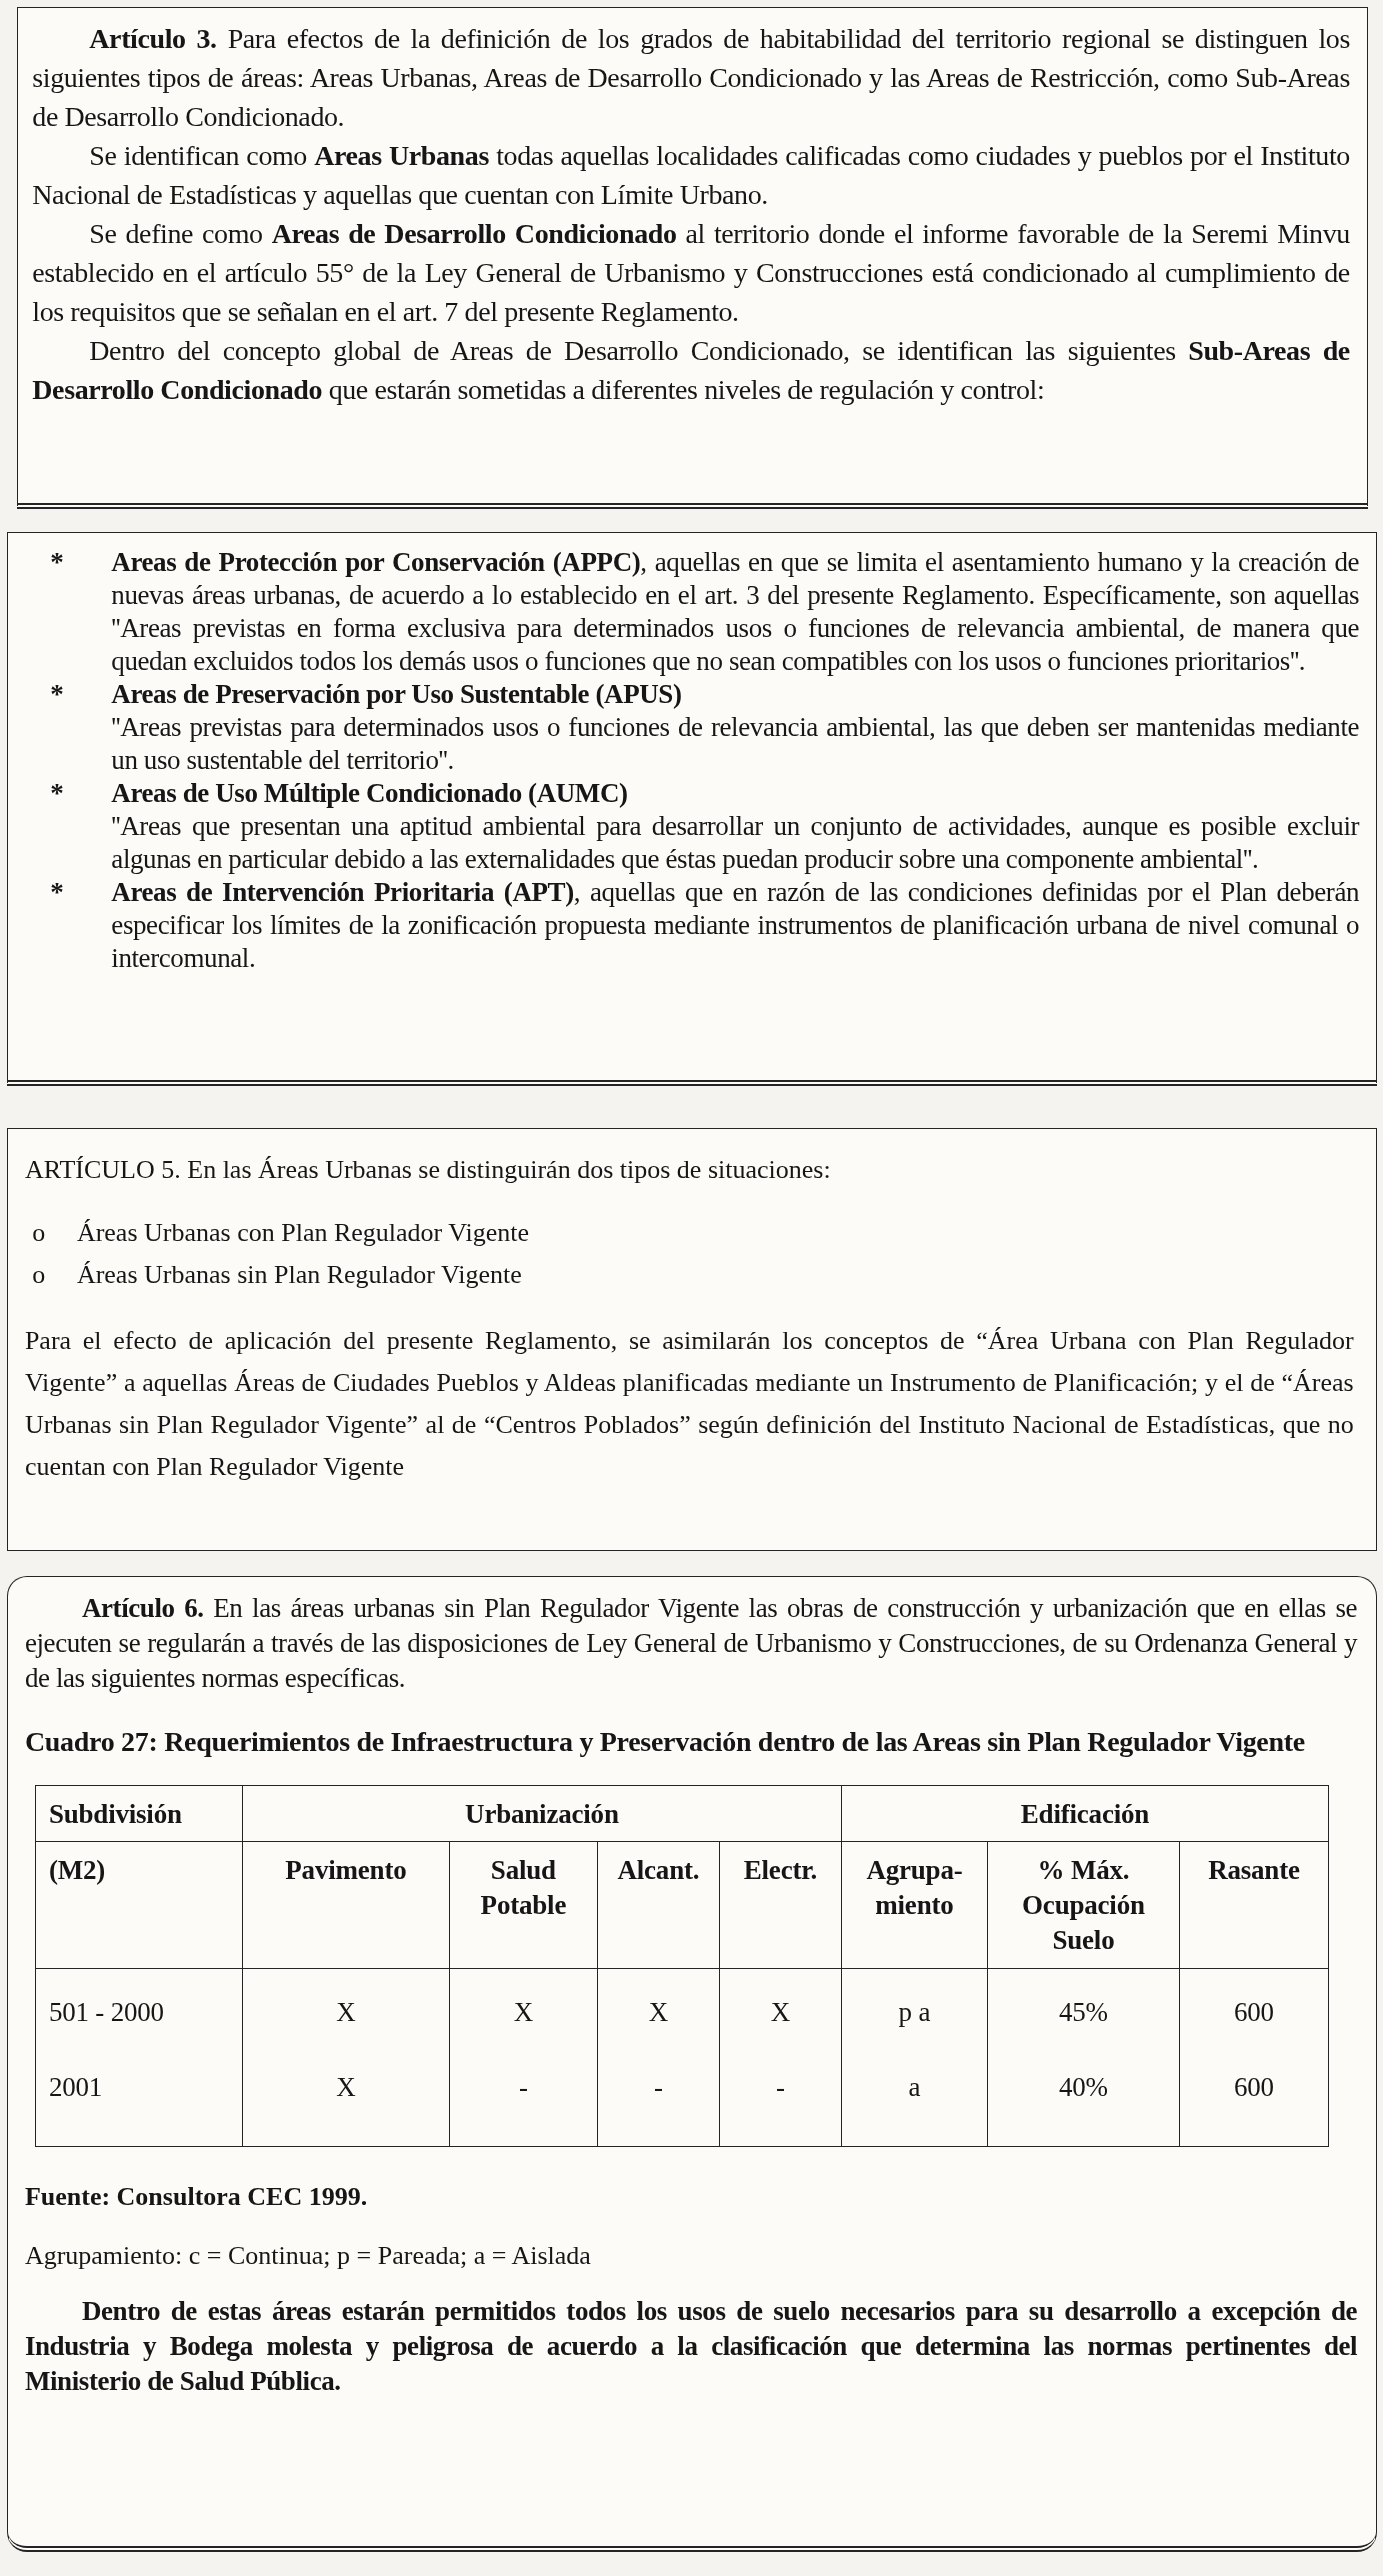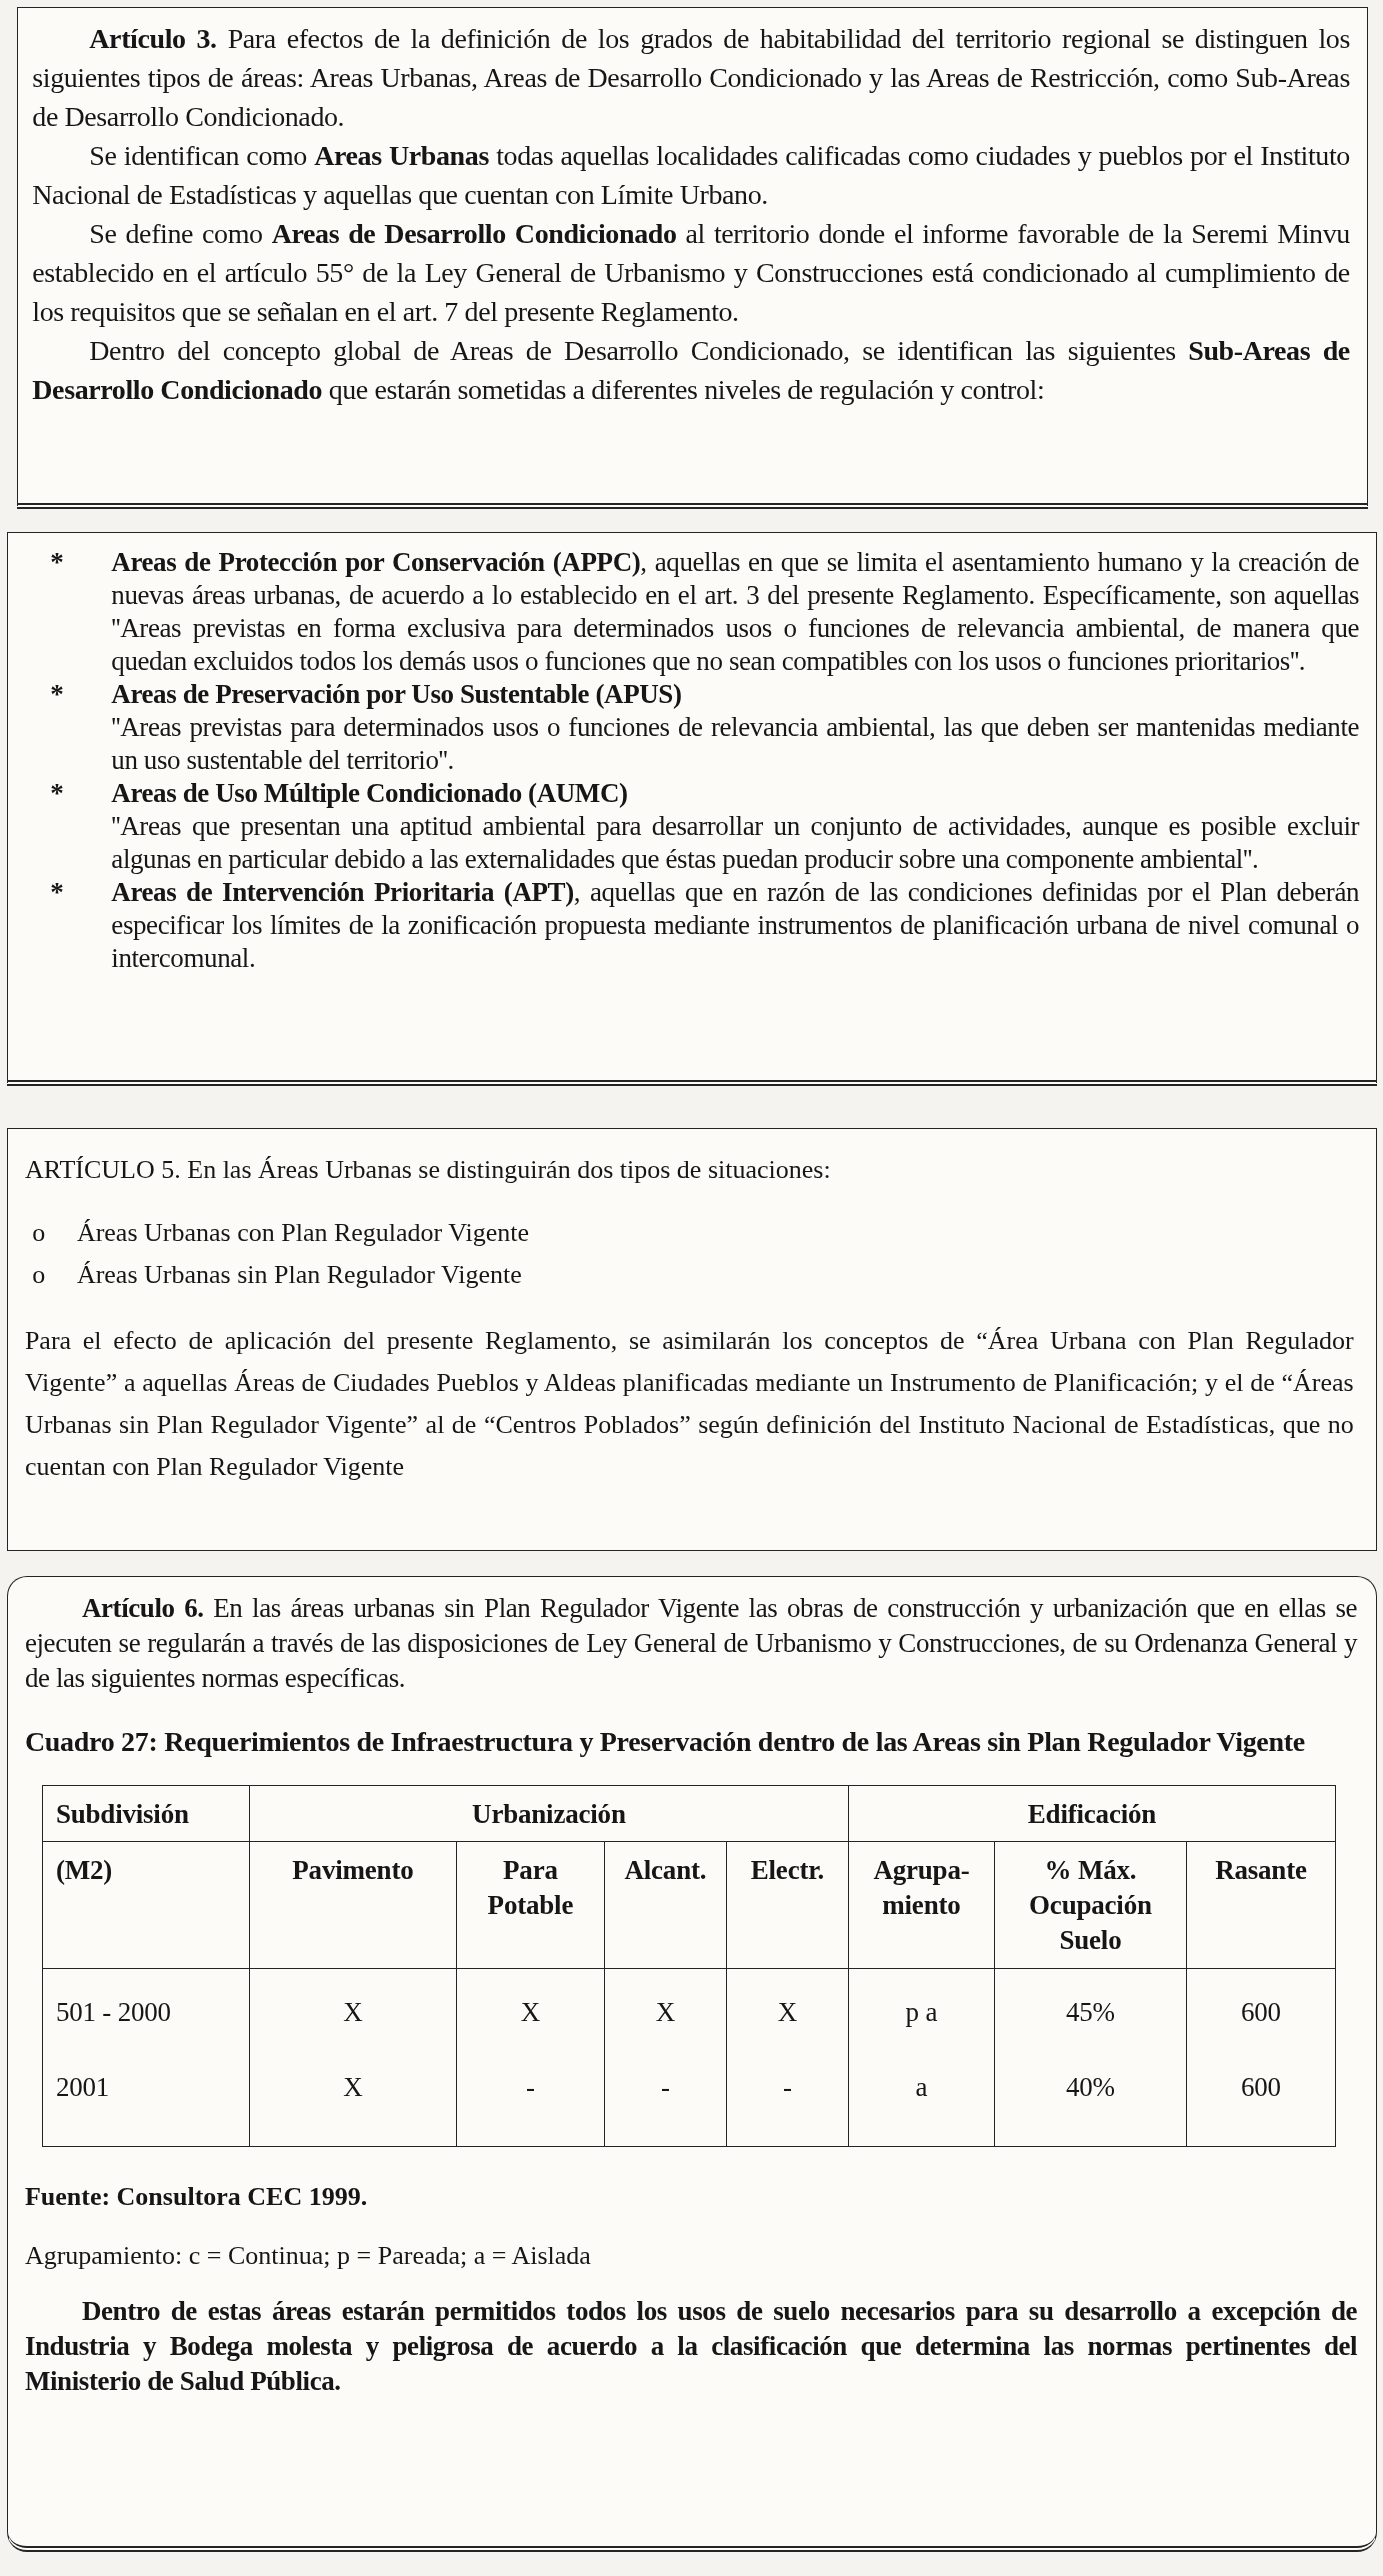--- a/index.html
+++ b/index.html
@@ -82,21 +82,21 @@
     font-size: 28px;
     line-height: 39px;
     margin: 26px 0 24px 0;
     text-align: justify;
     letter-spacing: -0.3px;
   }
   table.cuadro {
     border-collapse: collapse;
     table-layout: fixed;
     width: 1292px;
-    margin-left: 17px;
+    margin-left: 10px;
     border: 1.8px solid #242424;
   }
   table.cuadro th, table.cuadro td {
     border: 1.8px solid #242424;
     font-size: 27px;
     letter-spacing: -0.2px;
   }
   table.cuadro thead th {
     font-weight: bold;
     text-align: center;
@@ -204,21 +204,21 @@
       </colgroup>
       <thead>
         <tr>
           <th class="left">Subdivisión</th>
           <th colspan="4">Urbanización</th>
           <th colspan="3">Edificación</th>
         </tr>
         <tr>
           <th class="left">(M2)</th>
           <th>Pavimento</th>
-          <th>Para
+          <th>Salud
 Potable</th>
           <th>Alcant.</th>
           <th>Electr.</th>
           <th>Agrupa-
 miento</th>
           <th>% Máx.
 Ocupación
 Suelo</th>
           <th>Rasante</th>
         </tr>

